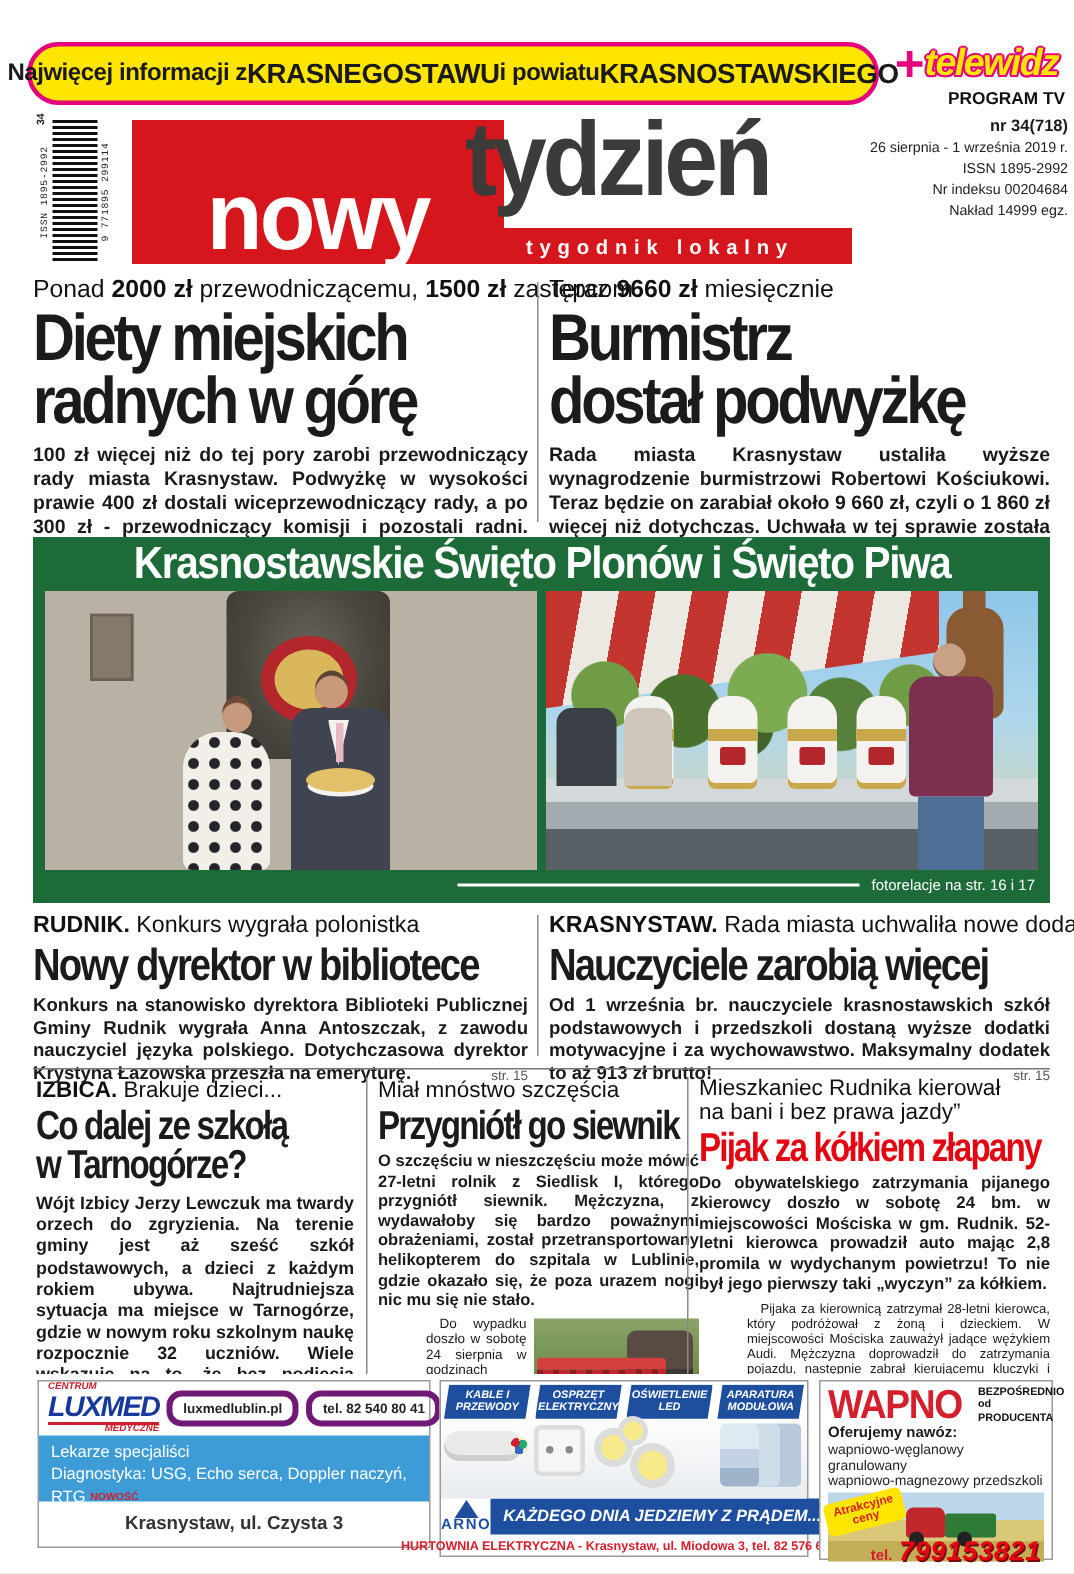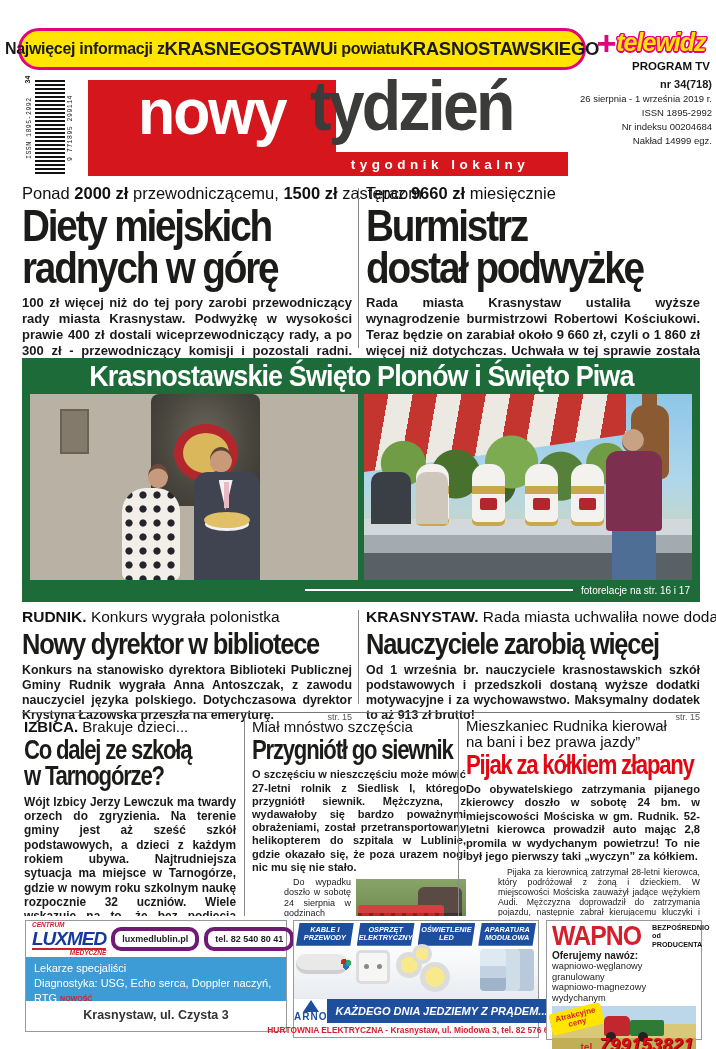--- a/index.html
+++ b/index.html
@@ -20,21 +20,21 @@
   .telewidz-sub{font-weight:bold;font-size:11.5px;color:#111;margin-top:1px;text-align:right;}
 
   
   .masthead{position:absolute;top:78px;left:22px;width:690px;height:100px;}
   .barcode-block{position:absolute;left:4px;top:2px;width:58px;height:96px;display:flex;align-items:stretch;}
   .bc-vtext{writing-mode:vertical-rl;transform:rotate(180deg);font-size:6.5px;letter-spacing:.5px;
             color:#222;font-family:"Liberation Mono",monospace;text-align:center;}
   .bc-bars{width:30px;background:repeating-linear-gradient(180deg,#111 0 2px,#fff 2px 4px);margin:0 2px;}
   .bc-ed{position:absolute;left:-2px;top:-4px;font-size:7px;font-weight:bold;transform:rotate(-90deg);}
   .mast-red{position:absolute;left:66px;top:2px;width:248px;height:96px;background:#d6161d;
-            display:flex;align-items:flex-start;justify-content:center;}
+            display:flex;align-items:flex-end;justify-content:center;}
   .mast-title1{color:#fff;font-weight:bold;font-size:64px;letter-spacing:-2px;transform:scaleX(.95);line-height:1;}
   .mast-title2{position:absolute;left:288px;top:-10px;font-weight:bold;font-size:70px;letter-spacing:-3px;
                color:#3b3b3a;transform:scaleX(.92);transform-origin:0 0;white-space:nowrap;line-height:1.1;}
   .mast-tagline{position:absolute;left:290px;top:74px;width:256px;height:24px;background:#d6161d;
                 color:#fff;font-weight:bold;font-size:13.5px;letter-spacing:4.5px;display:flex;
                 align-items:center;justify-content:center;}
   .mast-info{position:absolute;right:0;top:0;width:152px;text-align:right;}
   .mi-issue{font-weight:bold;font-size:11px;margin-bottom:3px;}
   .mi-line{font-size:9.5px;color:#222;margin-bottom:3px;}
   .mi-price{display:inline-block;background:#e3e3e3;padding:2px 4px;margin-top:2px;white-space:nowrap;}
@@ -449,21 +449,21 @@
     <div class="ad ad-wapno">
       <div class="wp-head">
         <span class="wp-title">WAPNO</span>
         <span class="wp-sub">
           <span>BEZPOŚREDNIO</span><br>
           <span>od PRODUCENTA</span>
         </span>
       </div>
       <div class="wp-offer">Oferujemy nawóz:</div>
       <div class="wp-line">wapniowo-węglanowy granulowany</div>
-      <div class="wp-line">wapniowo-magnezowy wydychanym</div>
+      <div class="wp-line">wapniowo-magnezowy przedszkoli</div>
       <div class="wp-photo">
         <div class="wp-badge">
           <span>Atrakcyjne</span><br>
           <span>ceny</span>
         </div>
         <div class="wp-tractor"></div>
         <div class="wp-spreader"></div>
         <div class="wp-wheel" style="left:54px"></div>
         <div class="wp-wheel" style="left:86px"></div>
         <div class="wp-phone">

